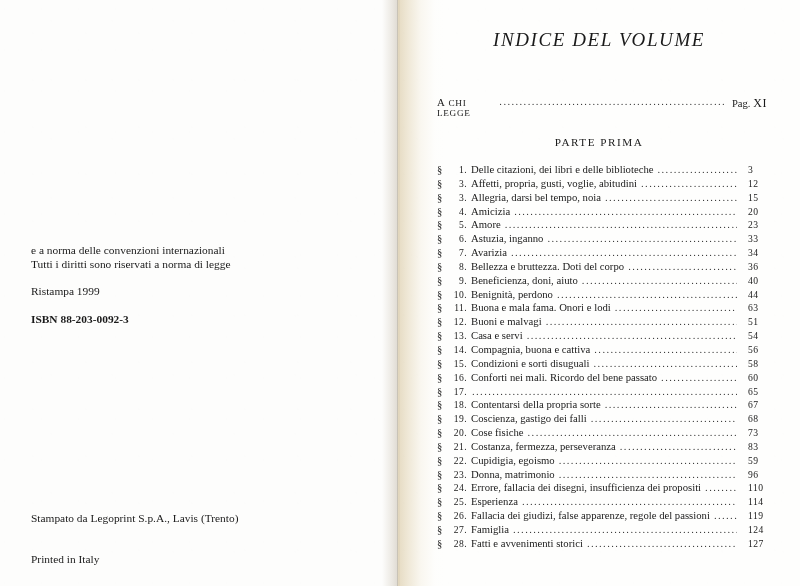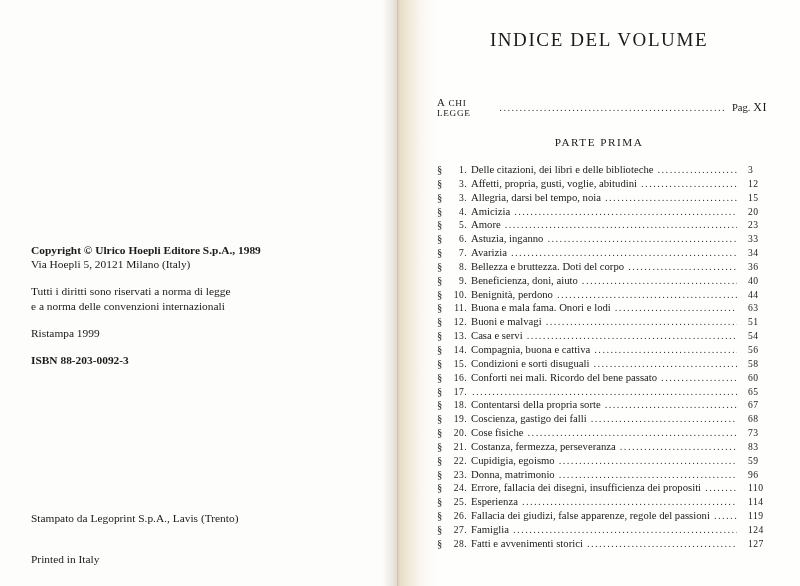--- a/index.html
+++ b/index.html
@@ -88,29 +88,30 @@
   
   .index-title {
     position: absolute;
     left: 398px;
     top: 29px;
     width: 402px;
     text-align: center;
     font-size: 19px;
     letter-spacing: 1.6px;
     font-family: "Liberation Serif", "DejaVu Serif", serif;
+    font-style: italic;
   }
   .preface-row {
     position: absolute;
     left: 437px;
     top: 96px;
     width: 330px;
     font-size: 10.6px;
     display: flex;
-    align-items: center;
+    align-items: flex-start;
     font-family: Liberation Serif, serif;
   }
   .smallcaps {
     font-size: 9.2px;
     letter-spacing: 0.7px;
   }
   .smallcaps .big { font-size: 10.8px; }
   .leader {
     flex: 1 1 auto;
     overflow: hidden;
@@ -201,26 +202,22 @@
 <div id="spread">
 
   <div class="page-left"></div>
   <div class="page-right"></div>
   <div class="gutter-shadow"></div>
   <div class="gutter-warm"></div>
   <div class="gutter-edge"></div>
 
   <div class="colophon">
     <div class="blk">
-      <div class="bold">Copyright © Ulrico Hoepli Editore S.p.A., 1989</div>
-      <div>Via Hoepli 5, 20121 Milano (Italy)</div>
-    </div>
-    <div class="blk">
+      <div>e a norma delle convenzioni internazionali</div>
       <div>Tutti i diritti sono riservati a norma di legge</div>
-      <div>e a norma delle convenzioni internazionali</div>
     </div>
     <div class="blk">Ristampa 1999</div>
     <div class="blk bold">ISBN  88-203-0092-3</div>
   </div>
 
   <div class="imprint">
     <div class="blk">Stampato da Legoprint S.p.A., Lavis (Trento)</div>
     <div class="blk">Printed in Italy</div>
   </div>
 

